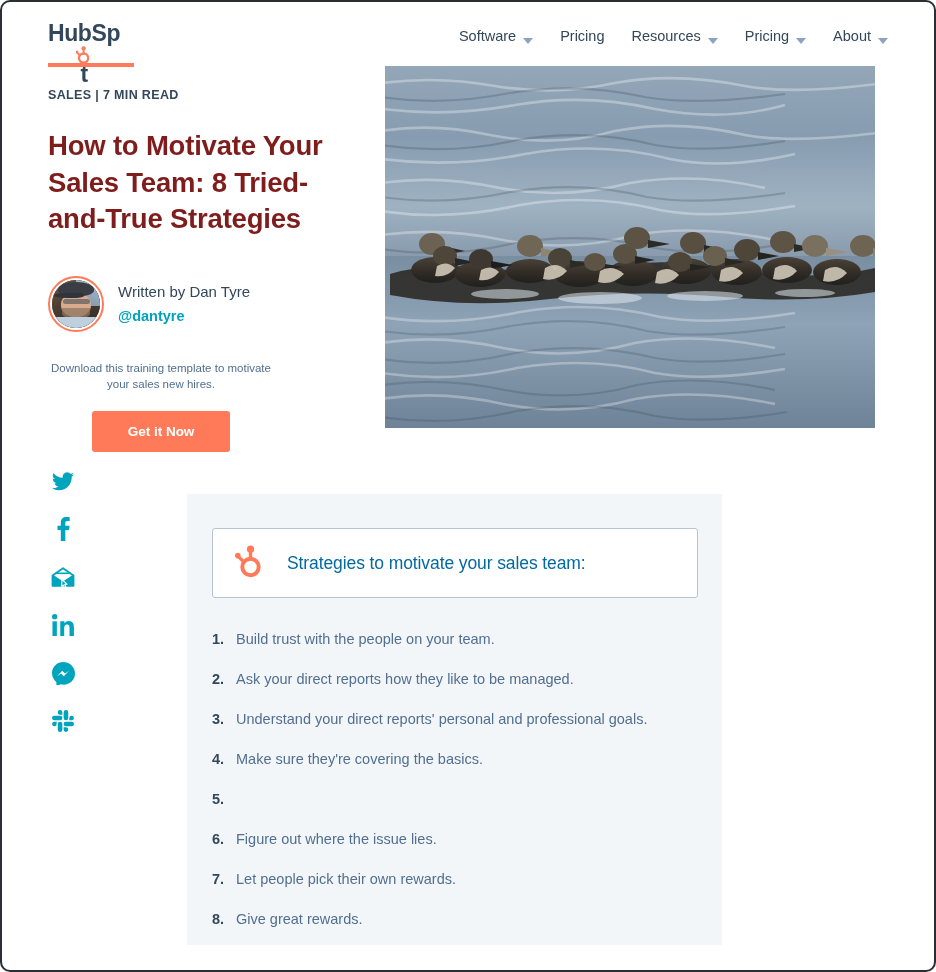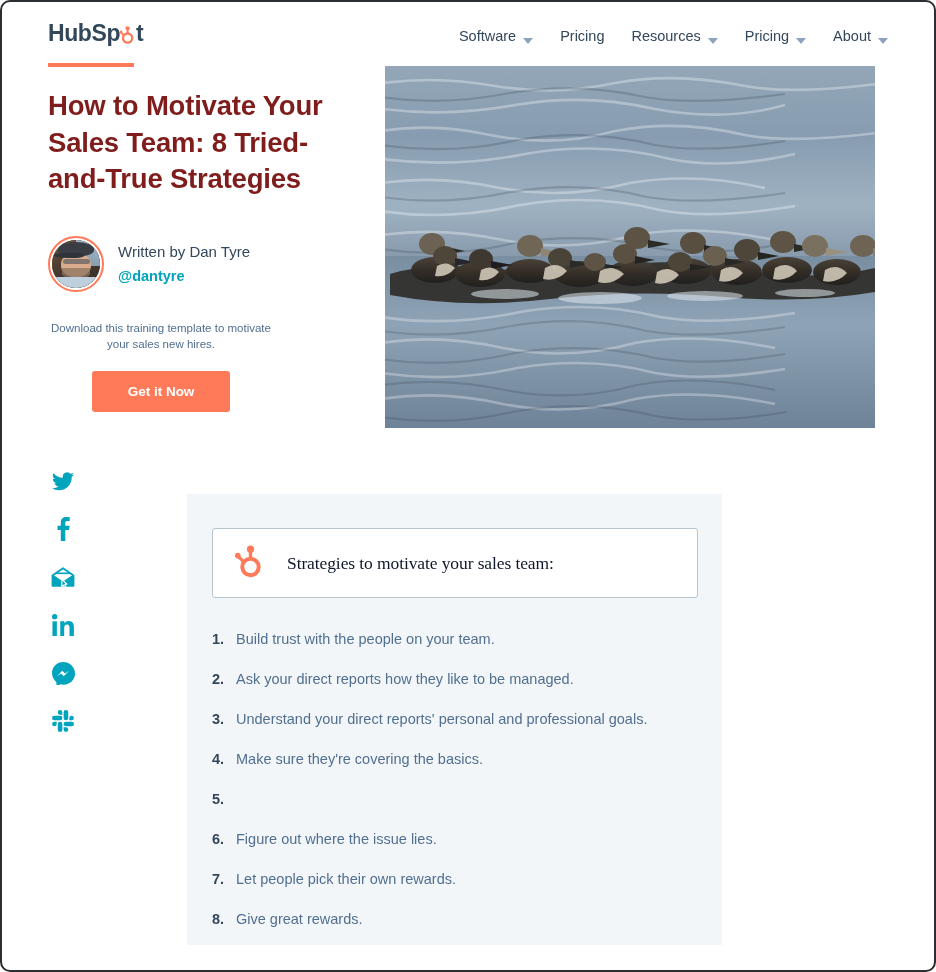--- a/index.html
+++ b/index.html
@@ -24,21 +24,21 @@
     position:absolute; top:0; left:0; width:100%; height:64px;
     display:flex; align-items:center;
   }
   .logo-wrap {
     position:absolute; left:46px; top:20px;
     display:flex; align-items:center;
   }
   .logo-text {
     font-size:23px; font-weight:bold; color:#33475b;
     letter-spacing:-0.4px; line-height:1;
-    display:flex; align-items:center;
+    display:flex; align-items:center;flex-direction:column;
   }
   .logo-sprocket {
     position:relative;
     display:inline-block;
     width:16px; height:18px;
     margin:0 0px;
     vertical-align:middle;
   }
   .logo-sprocket svg { position:absolute; left:0; top:1px; }
 
@@ -156,21 +156,21 @@
   .strategy-box {
     position:absolute; left:25px; top:34px;
     width:486px; height:70px;
     background:#ffffff;
     border:1px solid #b6c4d2;
     border-radius:3px;
     display:flex; align-items:center; gap:20px;
     padding:0 22px;
   }
   .strategy-title {
-    font-size:17.5px; color:#0f172a; letter-spacing:-0.1px;font-family:Liberation Serif, serif;
+    font-size:17.5px; color:#0369a1; letter-spacing:-0.1px;
   }
 
   .strategy-list {
     position:absolute; left:25px; top:136px;
     width:480px;
     list-style:none;
   }
   .strategy-list li {
     display:flex; align-items:baseline; gap:9px;
     margin-bottom:20.5px;
@@ -220,20 +220,21 @@
       </div>
       <div class="nav-item">
         <span>About</span>
         <span class="caret"></span>
       </div>
     </nav>
   </div>
 
   <div class="article-left">
 
+    <div class="kicker">SALES | 7 MIN READ</div>
 
     <h1 class="article-title">How to Motivate Your Sales Team: 8 Tried-and-True Strategies</h1>
 
     <div class="author-row">
       <div class="avatar">
         <div class="avatar-inner">
           <div class="av-bg"></div>
           <div class="av-sky"></div>
           <div class="av-face"></div>
           <div class="av-beard"></div>

